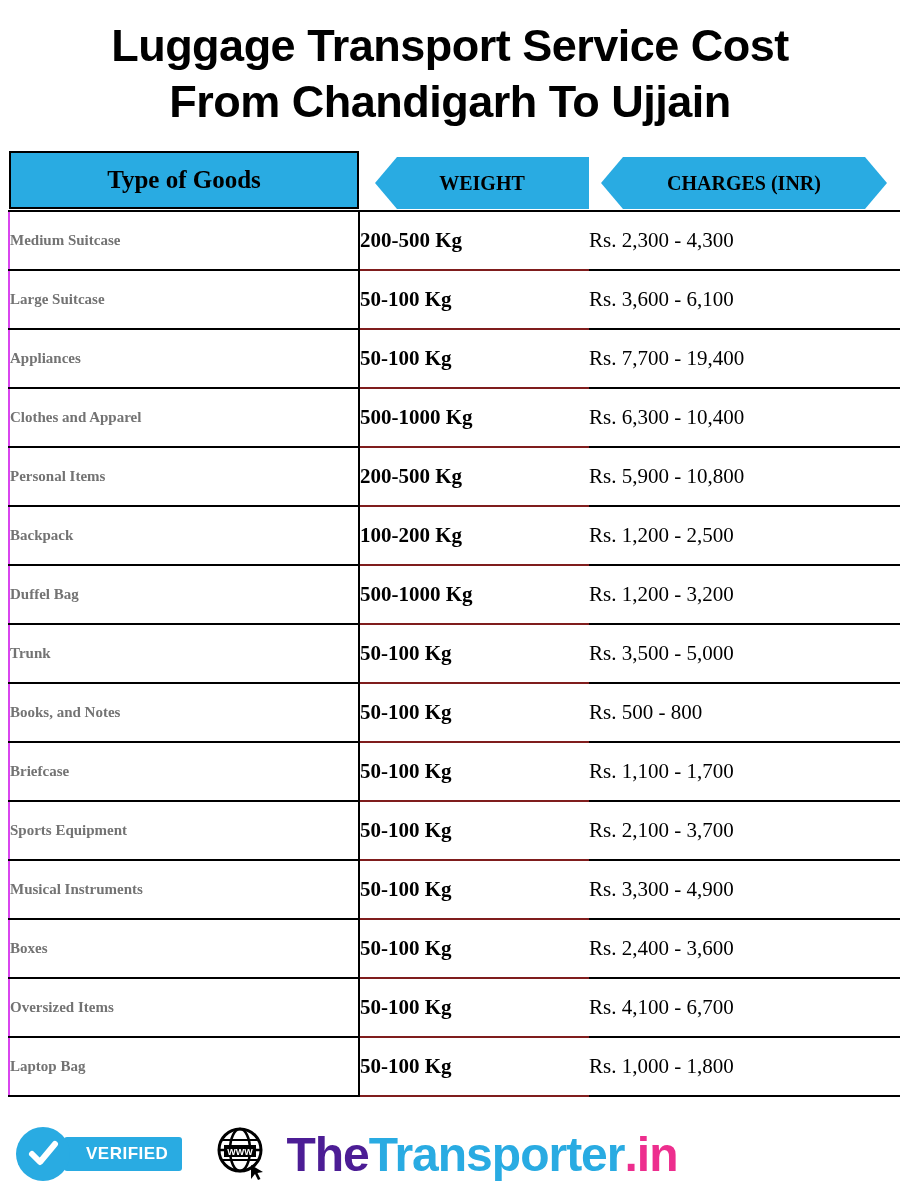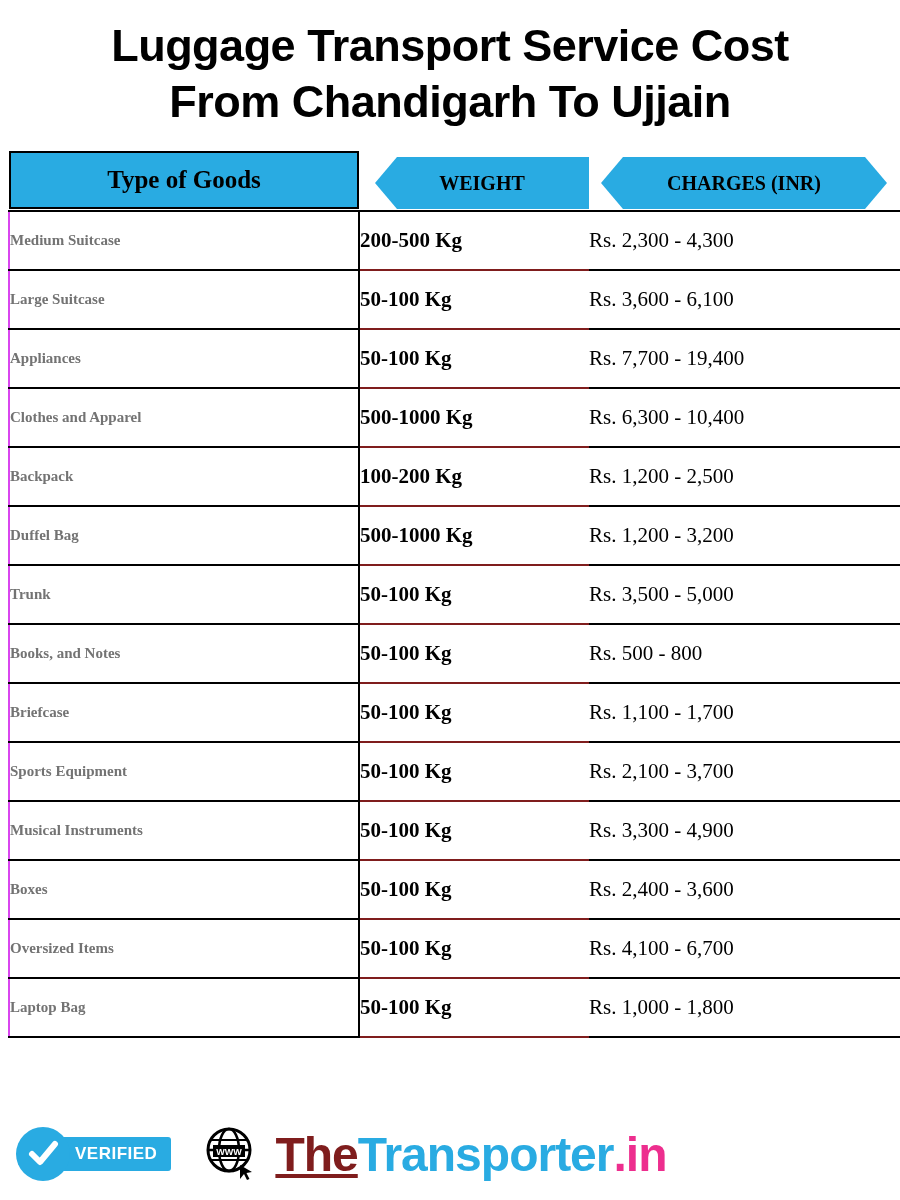--- a/index.html
+++ b/index.html
@@ -116,21 +116,21 @@
     position: absolute;
     left: 0; right: 0; bottom: 0;
     height: 92px;
     display: flex;
     align-items: center;
     padding: 0 14px 0 16px;
   }
   .verified {
     display: flex;
     align-items: center;
-    gap: 1px;
+    gap: 12px;
   }
   .check-circle {
     width: 54px; height: 54px;
     border-radius: 50%;
     background: #29ABE2;
     display: flex; align-items: center; justify-content: center;
     color: #fff;
     position: relative;
     z-index: 2;
   }
@@ -153,21 +153,21 @@
     display: flex; align-items: flex-start; justify-content: center;
   }
   .brand {
     margin-left: 14px;
     font-size: 48px;
     font-weight: bold;
     letter-spacing: -1px;
     display: flex;
     align-items: baseline;
   }
-  .brand .the { color: #7f1d1d; text-decoration: underline; }
+  .brand .the { color: #4c1d95; }
   .brand .transporter { color: #29ABE2; }
   .brand .dotin { color: #ED2E8E; }
 </style>
 </head>
 <body>
 
 <div class="page">
 
   <div class="title">
     <span class="line">Luggage Transport Service Cost</span>
@@ -207,20 +207,25 @@
             <td class="goods-cell">Appliances</td>
             <td class="weight-cell">50-100 Kg</td>
             <td class="charges-cell">Rs. 7,700 - 19,400</td>
           </tr>
           <tr>
             <td class="goods-cell">Clothes and Apparel</td>
             <td class="weight-cell">500-1000 Kg</td>
             <td class="charges-cell">Rs. 6,300 - 10,400</td>
           </tr>
           <tr>
+            <td class="goods-cell">Personal Items</td>
+            <td class="weight-cell">200-500 Kg</td>
+            <td class="charges-cell">Rs. 5,900 - 10,800</td>
+          </tr>
+          <tr>
             <td class="goods-cell">Backpack</td>
             <td class="weight-cell">100-200 Kg</td>
             <td class="charges-cell">Rs. 1,200 - 2,500</td>
           </tr>
           <tr>
             <td class="goods-cell">Duffel Bag</td>
             <td class="weight-cell">500-1000 Kg</td>
             <td class="charges-cell">Rs. 1,200 - 3,200</td>
           </tr>
           <tr>

